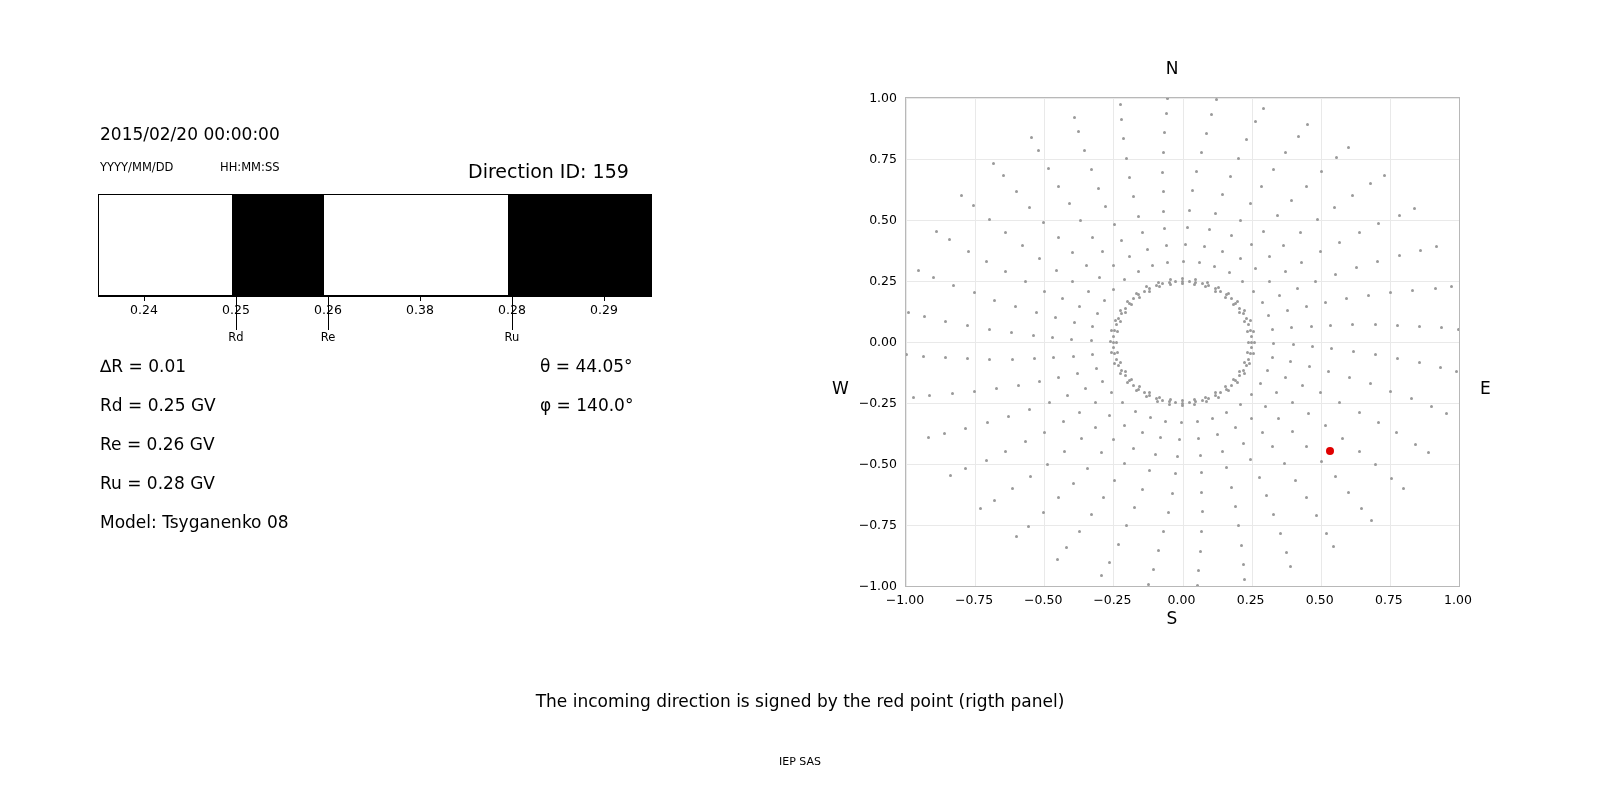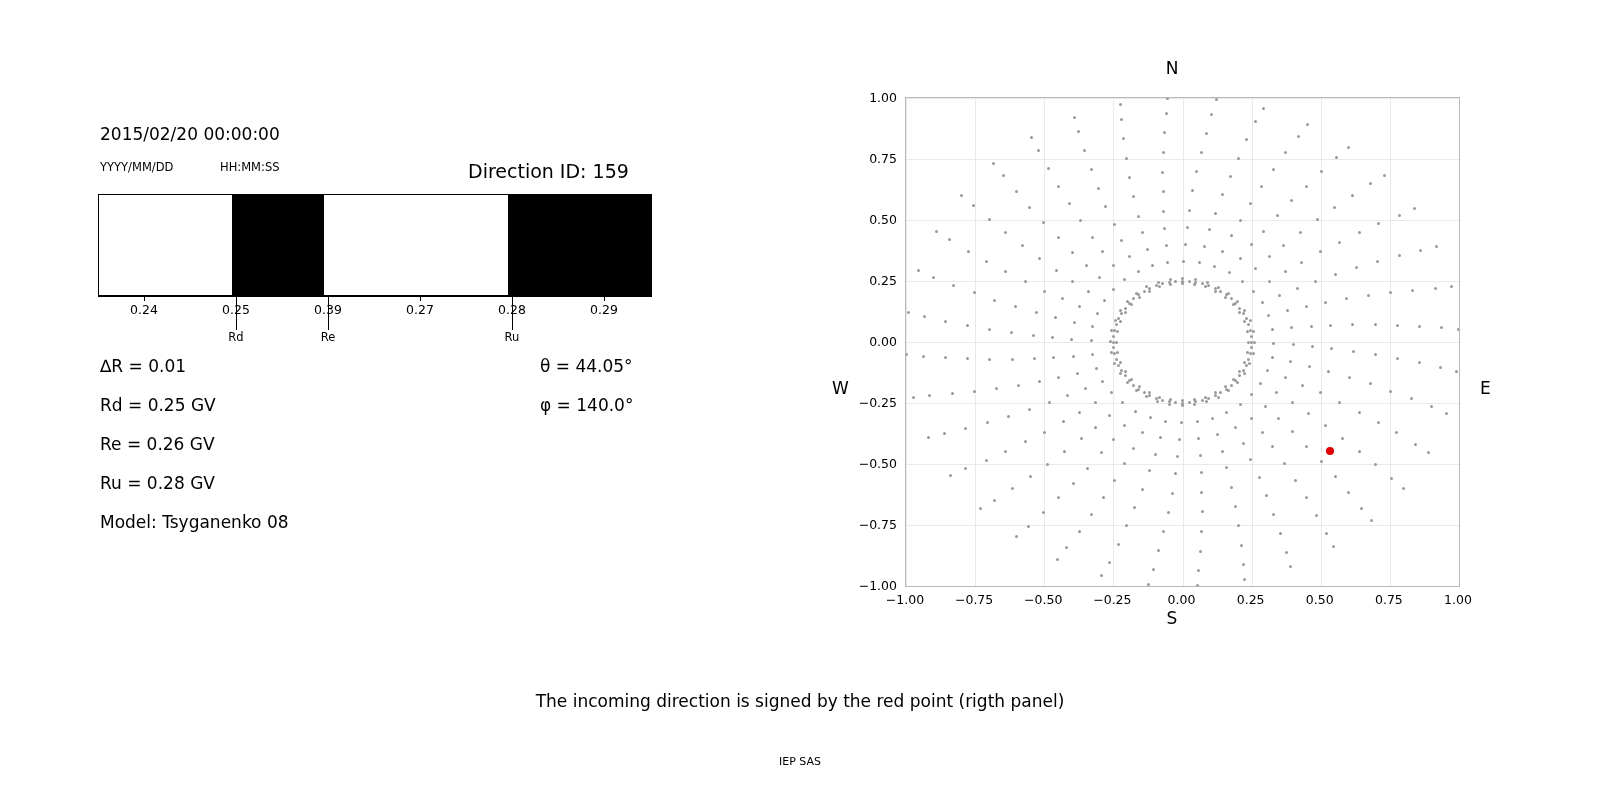--- a/index.html
+++ b/index.html
@@ -252,23 +252,23 @@
       <div class="band" style="left: 133.4px; width: 92px;"></div>
       <div class="band" style="left: 409.4px; width: 142.6px;"></div>
     </div>
   <div id="spectrum-axis">
     <div class="axis-line"></div>
   <div class="tick" style="left: 46px;"></div>
       <div class="tick-label" style="left: 46px;">0.24</div>
       <div class="tick" style="left: 138px;"></div>
       <div class="tick-label" style="left: 138px;">0.25</div>
       <div class="tick" style="left: 230px;"></div>
-      <div class="tick-label" style="left: 230px;">0.39</div>
+      <div class="tick-label" style="left: 230px;">0.26</div>
       <div class="tick" style="left: 322px;"></div>
-      <div class="tick-label" style="left: 322px;">0.27</div>
+      <div class="tick-label" style="left: 322px;">0.38</div>
       <div class="tick" style="left: 414px;"></div>
       <div class="tick-label" style="left: 414px;">0.28</div>
       <div class="tick" style="left: 506px;"></div>
       <div class="tick-label" style="left: 506px;">0.29</div>
     </div>
   <div id="r-markers">
       <div class="marker-line" style="left: 138px;"></div>
       <div class="marker-label" style="left: 138px;">Rd</div>
       <div class="marker-line" style="left: 230px;"></div>
       <div class="marker-label" style="left: 230px;">Re</div>

